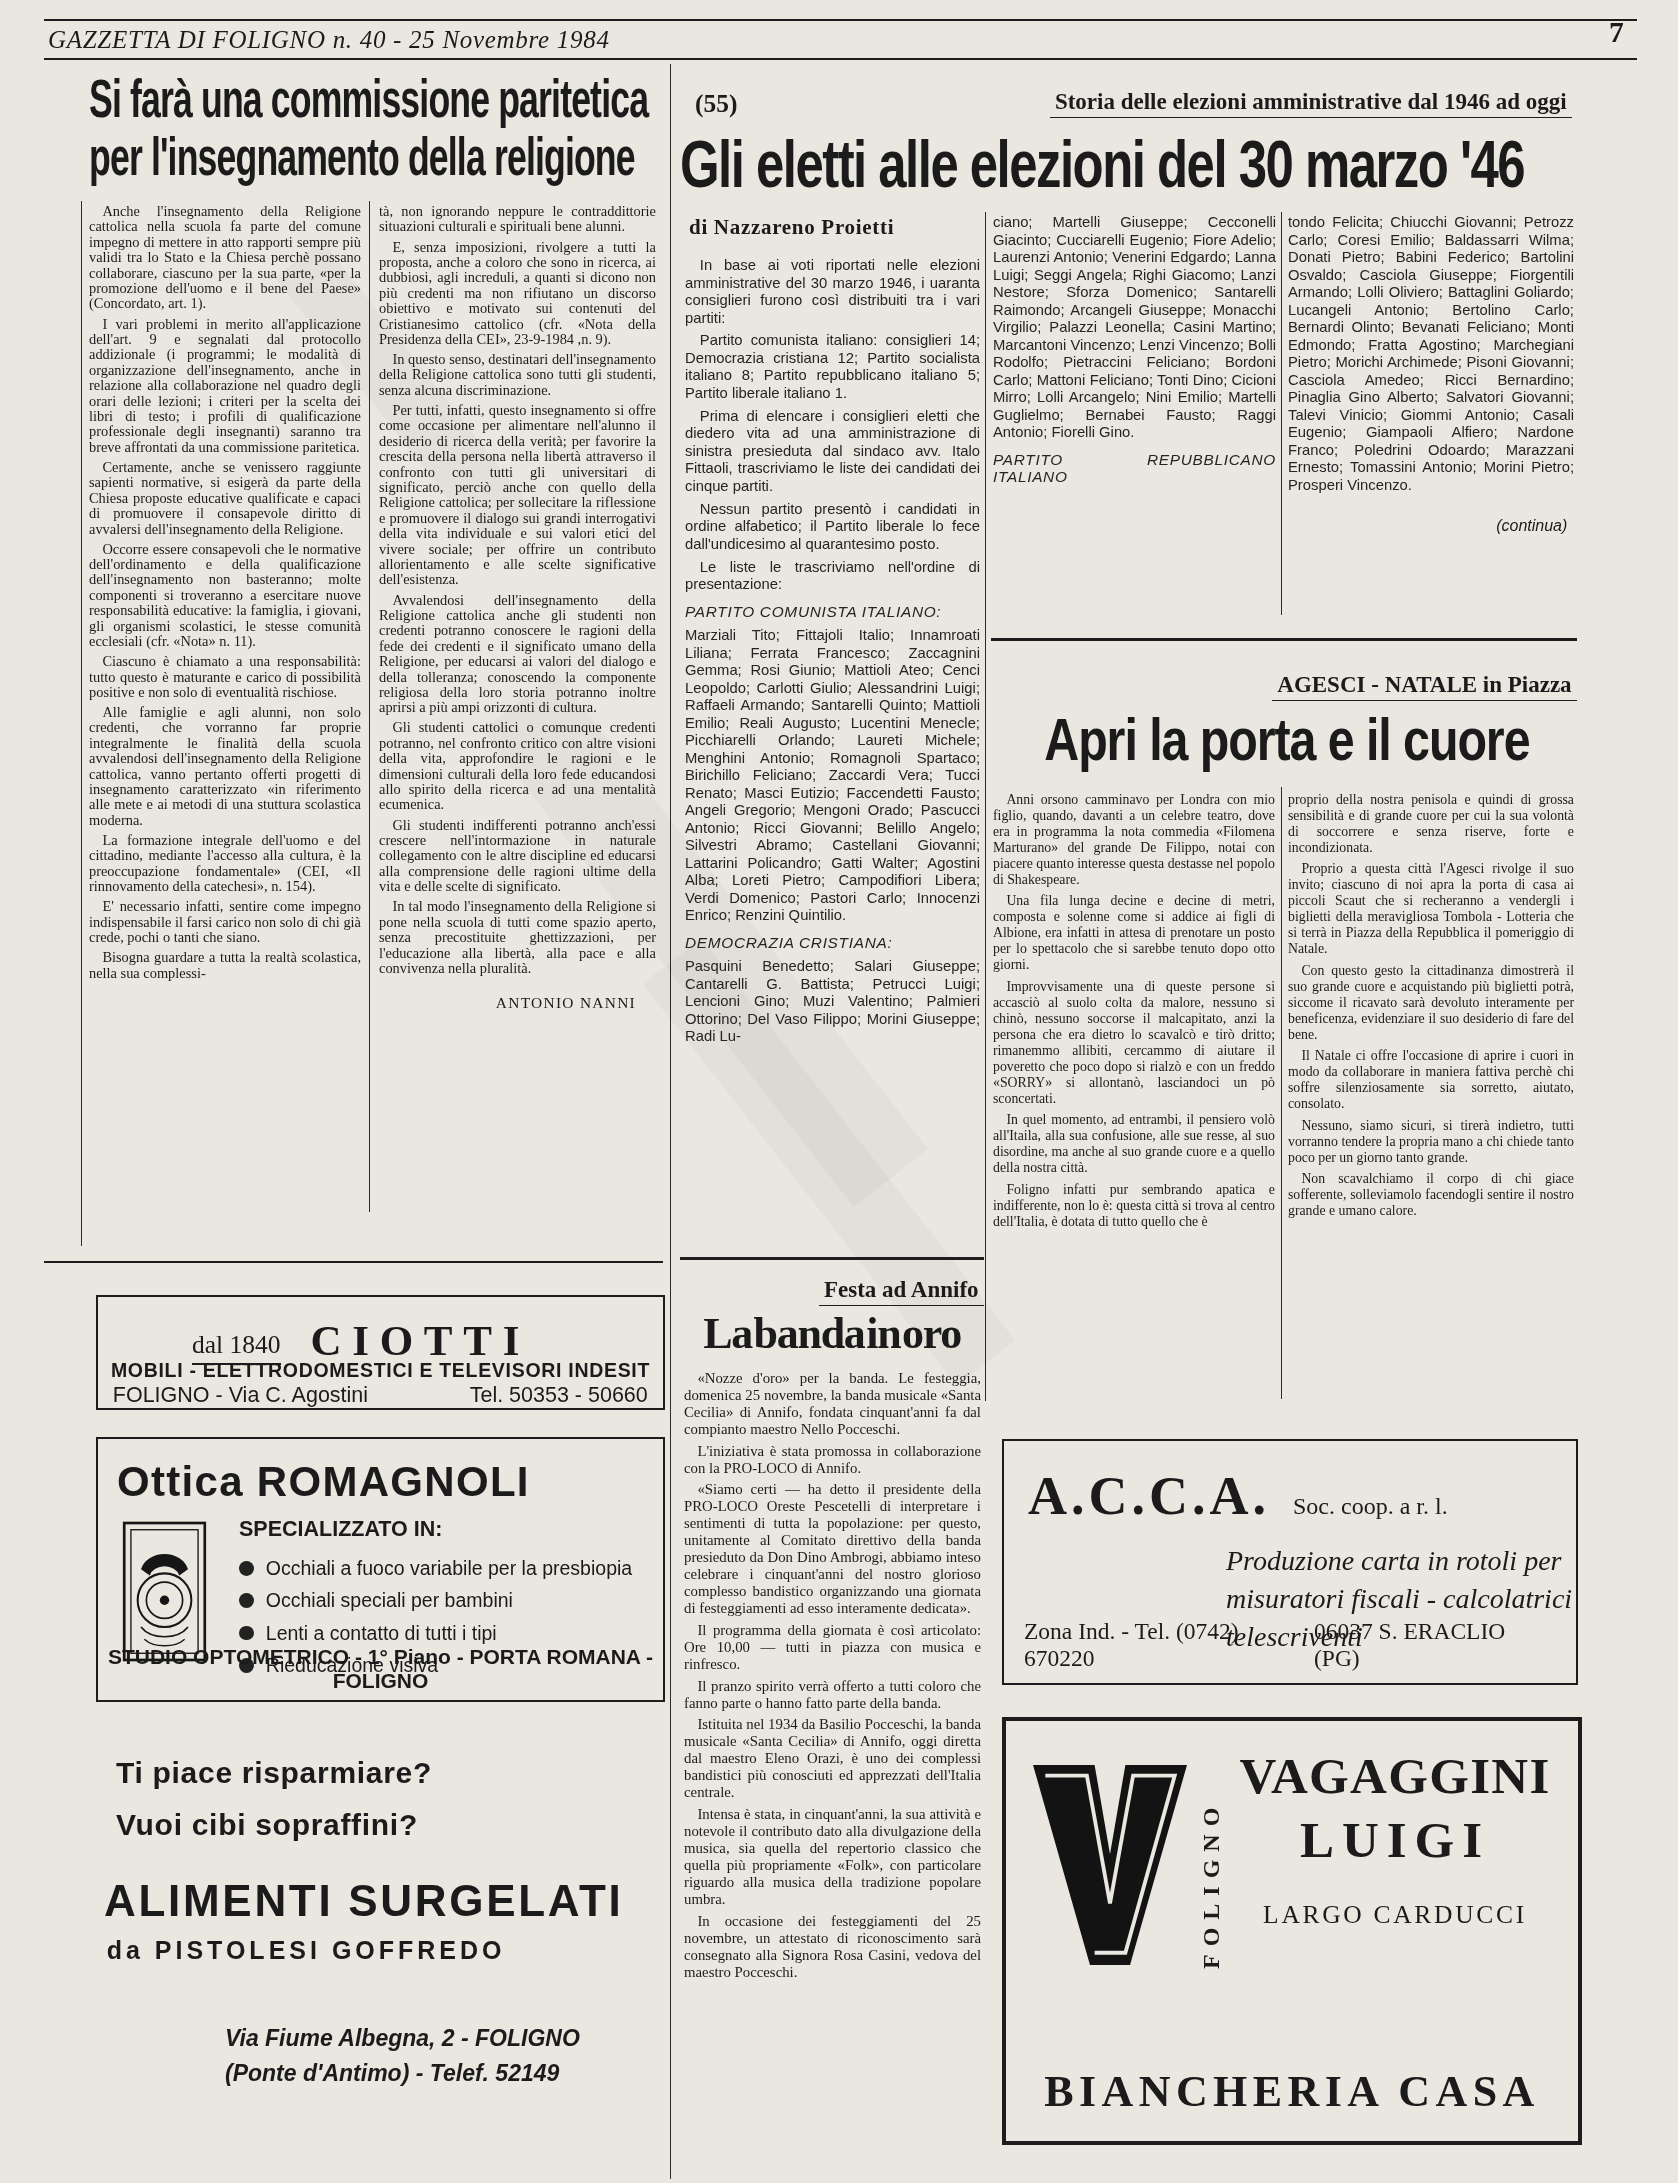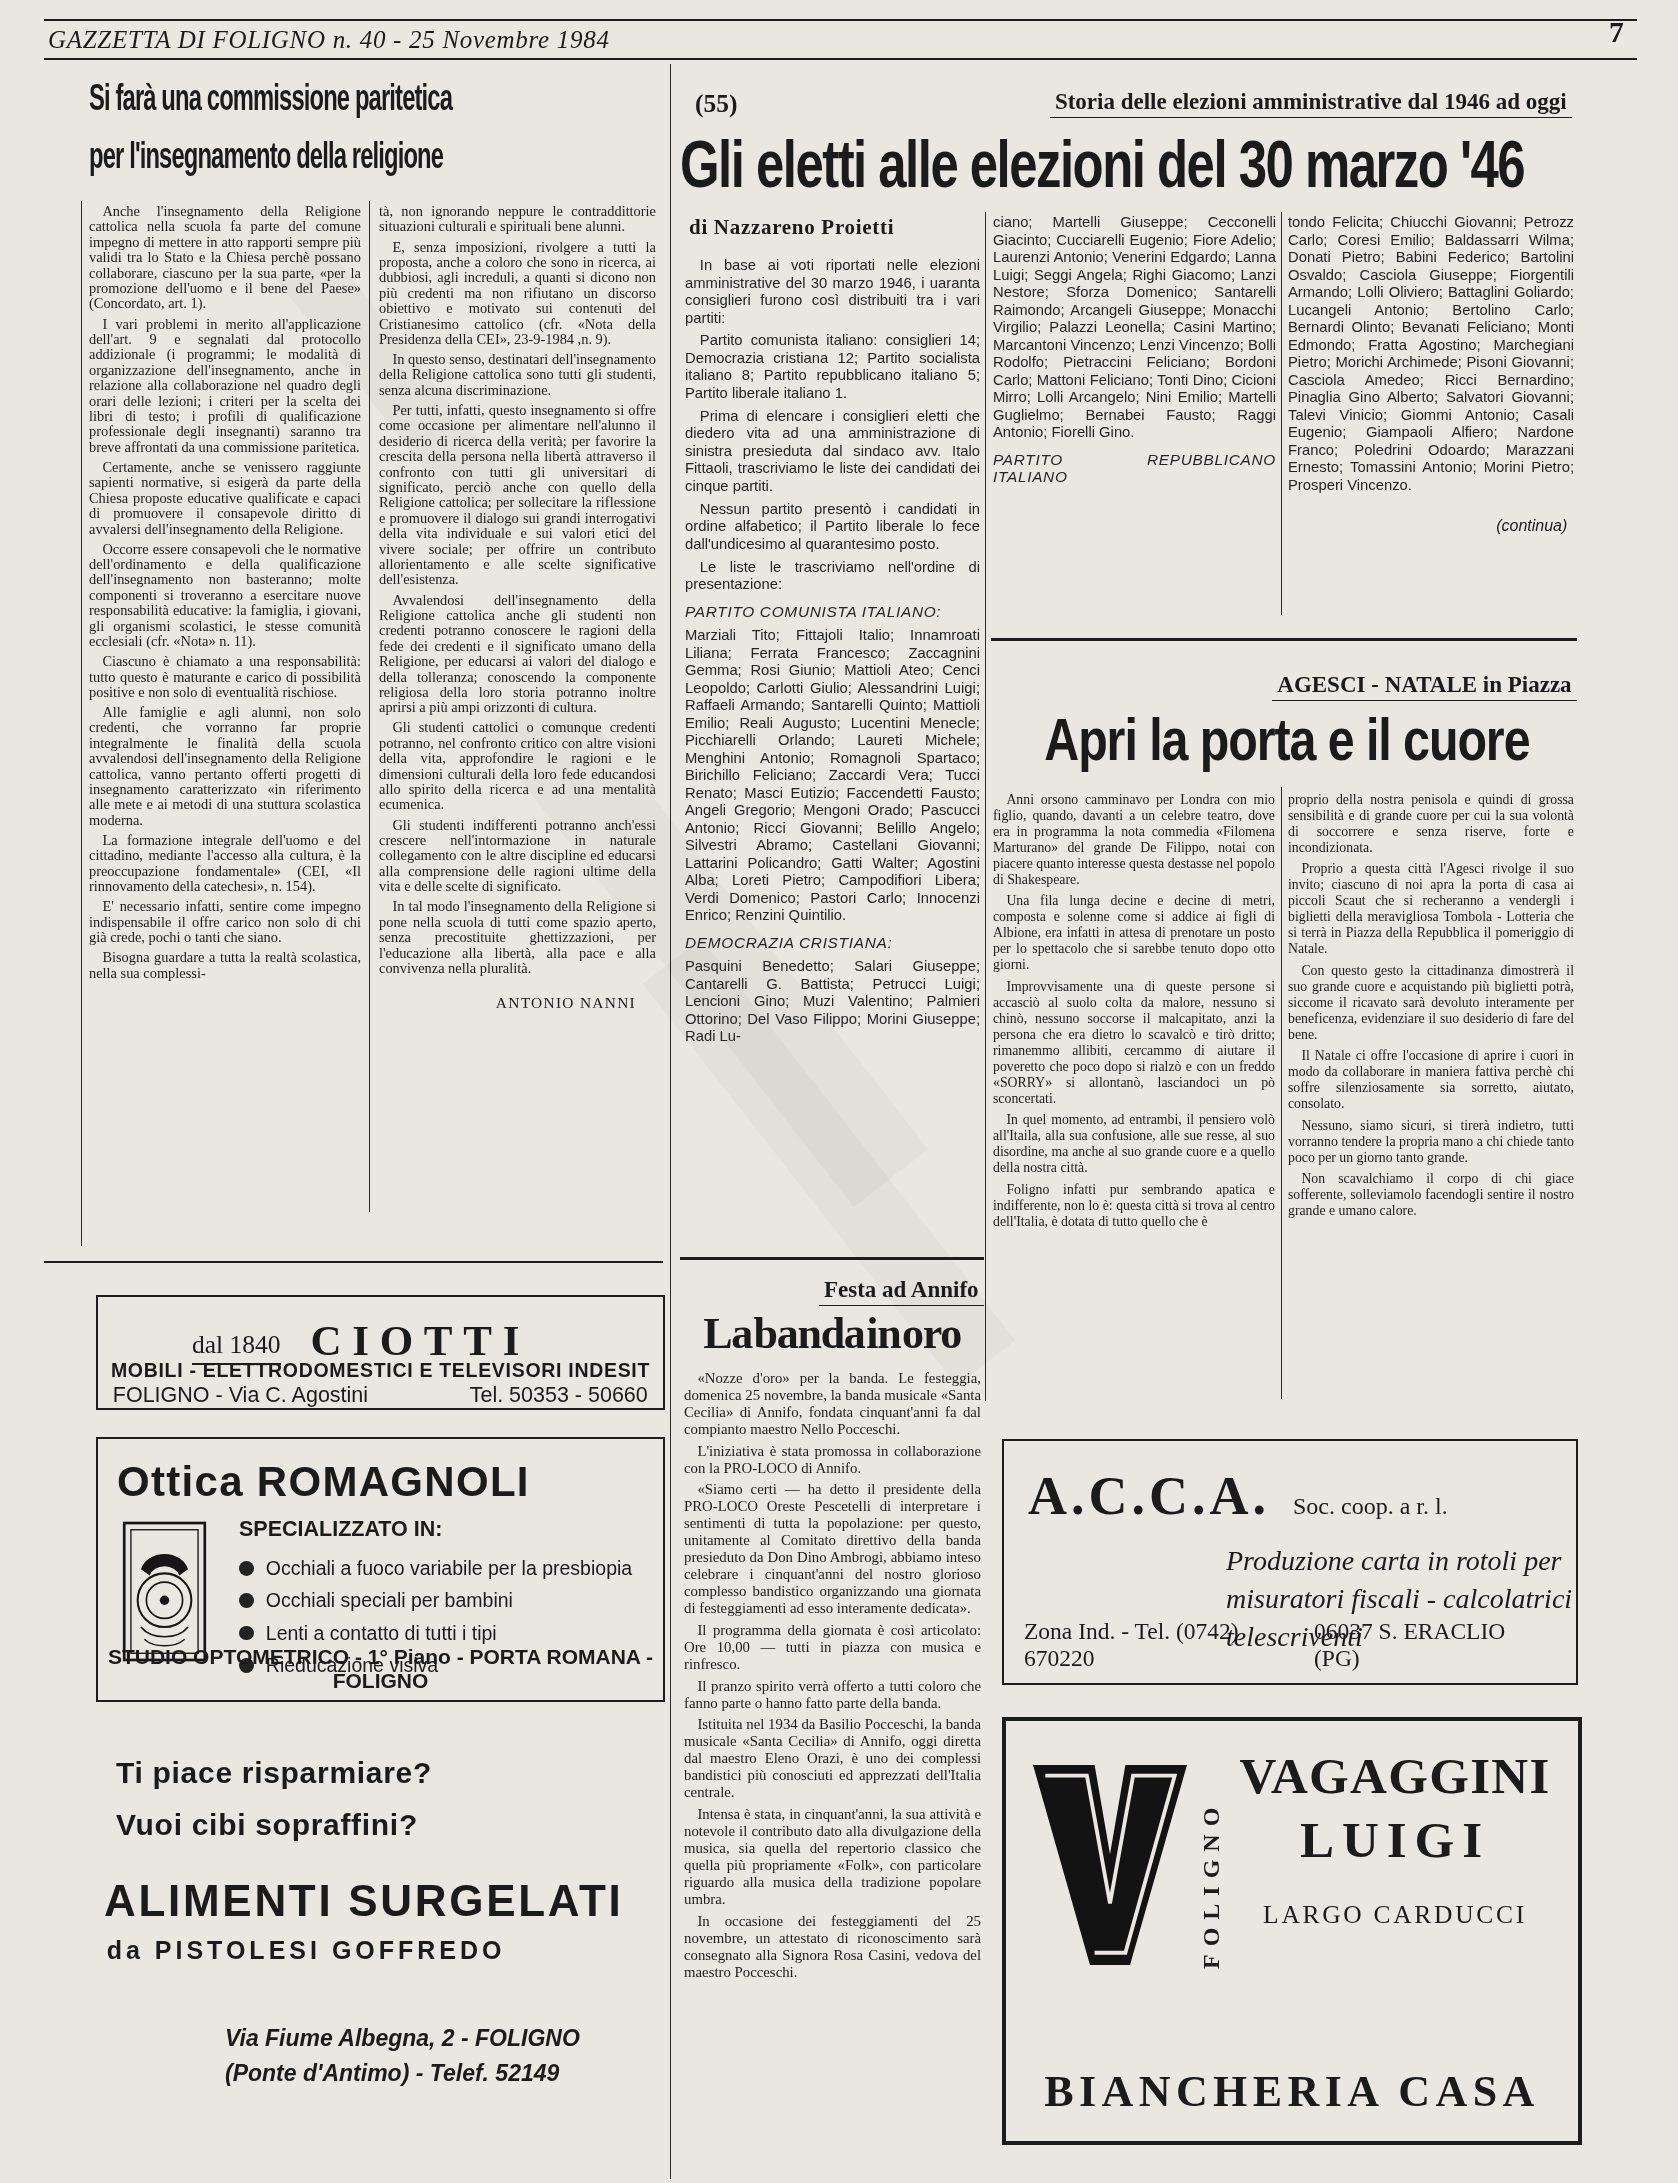--- a/index.html
+++ b/index.html
@@ -19,21 +19,21 @@
   .sanscol p{margin:0 0 5.4px 0;font-family:"Liberation Sans",sans-serif;font-size:14.8px;line-height:17.5px;
              text-align:justify;text-indent:14.8px;color:#242424;}
   .sanscol p.cont{text-indent:0;}
   .sanscol p.list{text-indent:0;}
   .sanscol p.party{font-style:italic;text-indent:0;font-size:15.4px;margin:9.4px 0 6.7px 0;letter-spacing:0.7px;}
   .agcol p{margin:0 0 5.4px 0;font-size:13.8px;line-height:16px;text-align:justify;text-indent:13.4px;}
   .agcol p.cont{text-indent:0;}
   .bandacol p{margin:0 0 4.7px 0;font-size:14.8px;line-height:17px;text-align:justify;text-indent:13.4px;}
 
   
-  .relhead{font-family:"Liberation Sans",sans-serif;font-weight:bold;font-size:36px;line-height:58px;
+  .relhead{font-family:"Liberation Sans",sans-serif;font-weight:bold;font-size:54px;line-height:58px;
            letter-spacing:-1.3px;white-space:nowrap;}
   .relhead span{display:inline-block;transform:scaleX(0.66);transform-origin:0 0;}
   .bighead{font-family:"Liberation Sans",sans-serif;font-weight:bold;font-size:67px;letter-spacing:-2px;
            white-space:nowrap;}
   .bighead span{display:inline-block;transform:scaleX(0.76);transform-origin:0 0;}
   .aprihead{font-family:"Liberation Sans",sans-serif;font-weight:bold;font-size:59px;letter-spacing:-1.3px;
             text-align:center;white-space:nowrap;}
   .aprihead span{display:inline-block;transform:scaleX(0.82);transform-origin:50% 0;}
   .kicker{font-weight:bold;font-size:23px;text-align:right;}
   .kicker span{border-bottom:1.3px solid #1d1d1d;padding:0 5.4px 3.4px 5.4px;}
@@ -101,21 +101,21 @@
     <div class="relhead"><span>per l'insegnamento della religione</span></div>
   </div>
   <div class="abs serifcol" style="left:89px;top:204px;width:272px;height:1042px;overflow:hidden;">
     <p>Anche l'insegnamento della Religione cattolica nella scuola fa parte del comune impegno di mettere in atto rapporti sempre più validi tra lo Stato e la Chiesa perchè possano collaborare, ciascuno per la sua parte, «per la promozione dell'uomo e il bene del Paese» (Concordato, art. 1).</p>
     <p>I vari problemi in merito all'applicazione dell'art. 9 e segnalati dal protocollo addizionale (i programmi; le modalità di organizzazione dell'insegnamento, anche in relazione alla collaborazione nel quadro degli orari delle lezioni; i criteri per la scelta dei libri di testo; i profili di qualificazione professionale degli insegnanti) saranno tra breve affrontati da una commissione paritetica.</p>
     <p>Certamente, anche se venissero raggiunte sapienti normative, si esigerà da parte della Chiesa proposte educative qualificate e capaci di promuovere il consapevole diritto di avvalersi dell'insegnamento della Religione.</p>
     <p>Occorre essere consapevoli che le normative dell'ordinamento e della qualificazione dell'insegnamento non basteranno; molte componenti si troveranno a esercitare nuove responsabilità educative: la famiglia, i giovani, gli organismi scolastici, le stesse comunità ecclesiali (cfr. «Nota» n. 11).</p>
     <p>Ciascuno è chiamato a una responsabilità: tutto questo è maturante e carico di possibilità positive e non solo di eventualità rischiose.</p>
     <p>Alle famiglie e agli alunni, non solo credenti, che vorranno far proprie integralmente le finalità della scuola avvalendosi dell'insegnamento della Religione cattolica, vanno pertanto offerti progetti di insegnamento caratterizzato «in riferimento alle mete e ai metodi di una stuttura scolastica moderna.</p>
     <p>La formazione integrale dell'uomo e del cittadino, mediante l'accesso alla cultura, è la preoccupazione fondamentale» (CEI, «Il rinnovamento della catechesi», n. 154).</p>
-    <p>E' necessario infatti, sentire come impegno indispensabile il offre carico non solo di chi già crede, pochi o tanti che siano.</p>
+    <p>E' necessario infatti, sentire come impegno indispensabile il farsi carico non solo di chi già crede, pochi o tanti che siano.</p>
     <p>Bisogna guardare a tutta la realtà scolastica, nella sua complessi-</p>
   </div>
   <div class="abs serifcol" style="left:379px;top:204px;width:277px;height:1042px;overflow:hidden;">
     <p class="cont">tà, non ignorando neppure le contraddittorie situazioni culturali e spirituali bene alunni.</p>
     <p>E, senza imposizioni, rivolgere a tutti la proposta, anche a coloro che sono in ricerca, ai dubbiosi, agli increduli, a quanti si dicono non più credenti ma non rifiutano un discorso obiettivo e motivato sui contenuti del Cristianesimo cattolico (cfr. «Nota della Presidenza della CEI», 23-9-1984 ,n. 9).</p>
     <p>In questo senso, destinatari dell'insegnamento della Religione cattolica sono tutti gli studenti, senza alcuna discriminazione.</p>
     <p>Per tutti, infatti, questo insegnamento si offre come occasione per alimentare nell'alunno il desiderio di ricerca della verità; per favorire la crescita della persona nella libertà attraverso il confronto con tutti gli universitari di significato, perciò anche con quello della Religione cattolica; per sollecitare la riflessione e promuovere il dialogo sui grandi interrogativi della vita individuale e sui valori etici del vivere sociale; per offrire un contributo allorientamento e alle scelte significative dell'esistenza.</p>
     <p>Avvalendosi dell'insegnamento della Religione cattolica anche gli studenti non credenti potranno conoscere le ragioni della fede dei credenti e il significato umano della Religione, per educarsi ai valori del dialogo e della tolleranza; conoscendo la componente religiosa della loro storia potranno inoltre aprirsi a più ampi orizzonti di cultura.</p>
     <p>Gli studenti cattolici o comunque credenti potranno, nel confronto critico con altre visioni della vita, approfondire le ragioni e le dimensioni culturali della loro fede educandosi allo spirito della ricerca e ad una mentalità ecumenica.</p>
     <p>Gli studenti indifferenti potranno anch'essi crescere nell'intormazione in naturale collegamento con le altre discipline ed educarsi alla comprensione delle ragioni ultime della vita e delle scelte di significato.</p>

